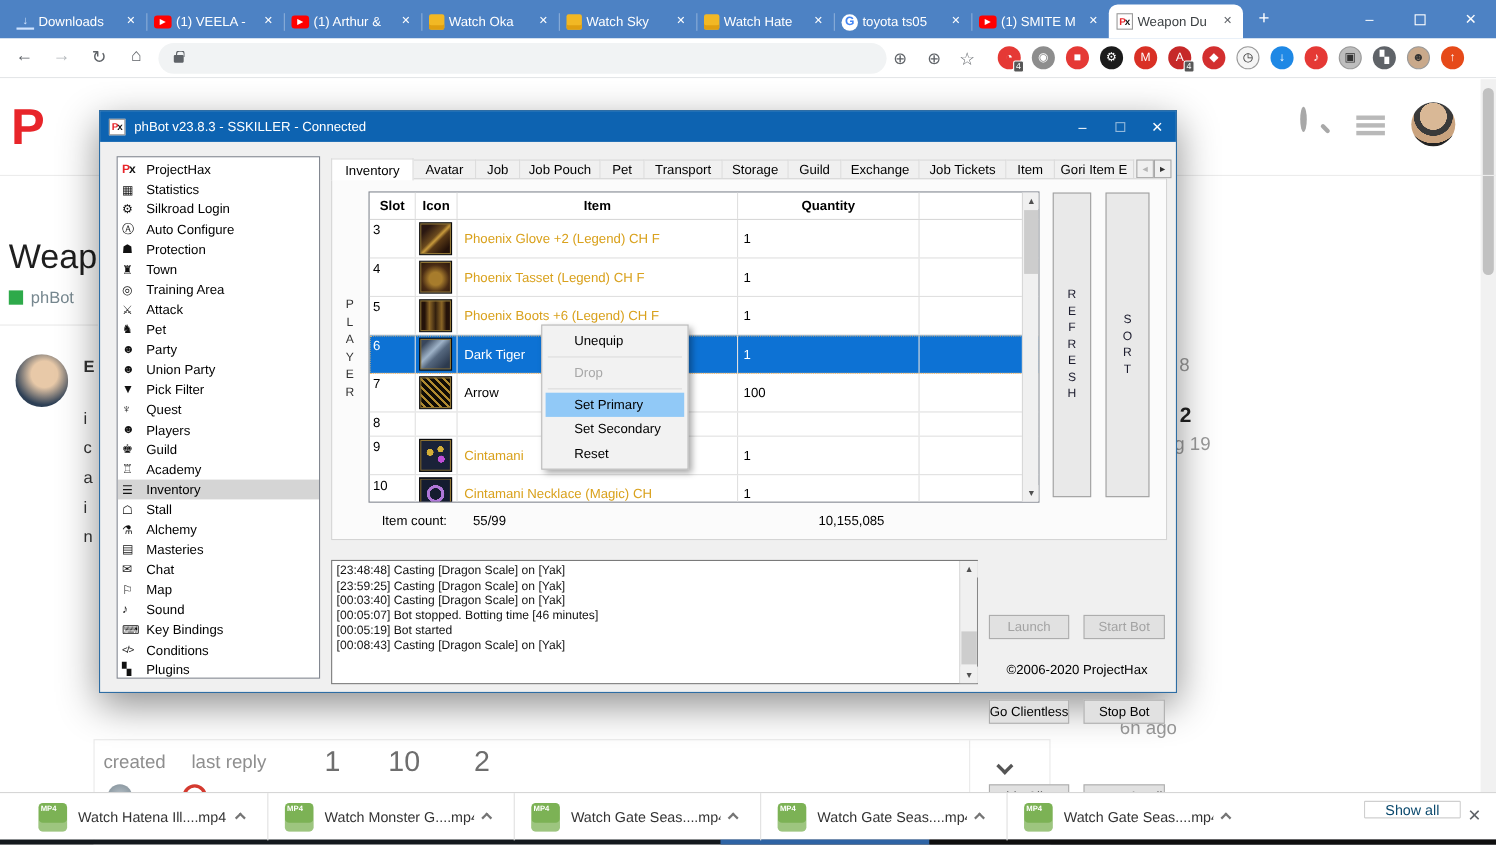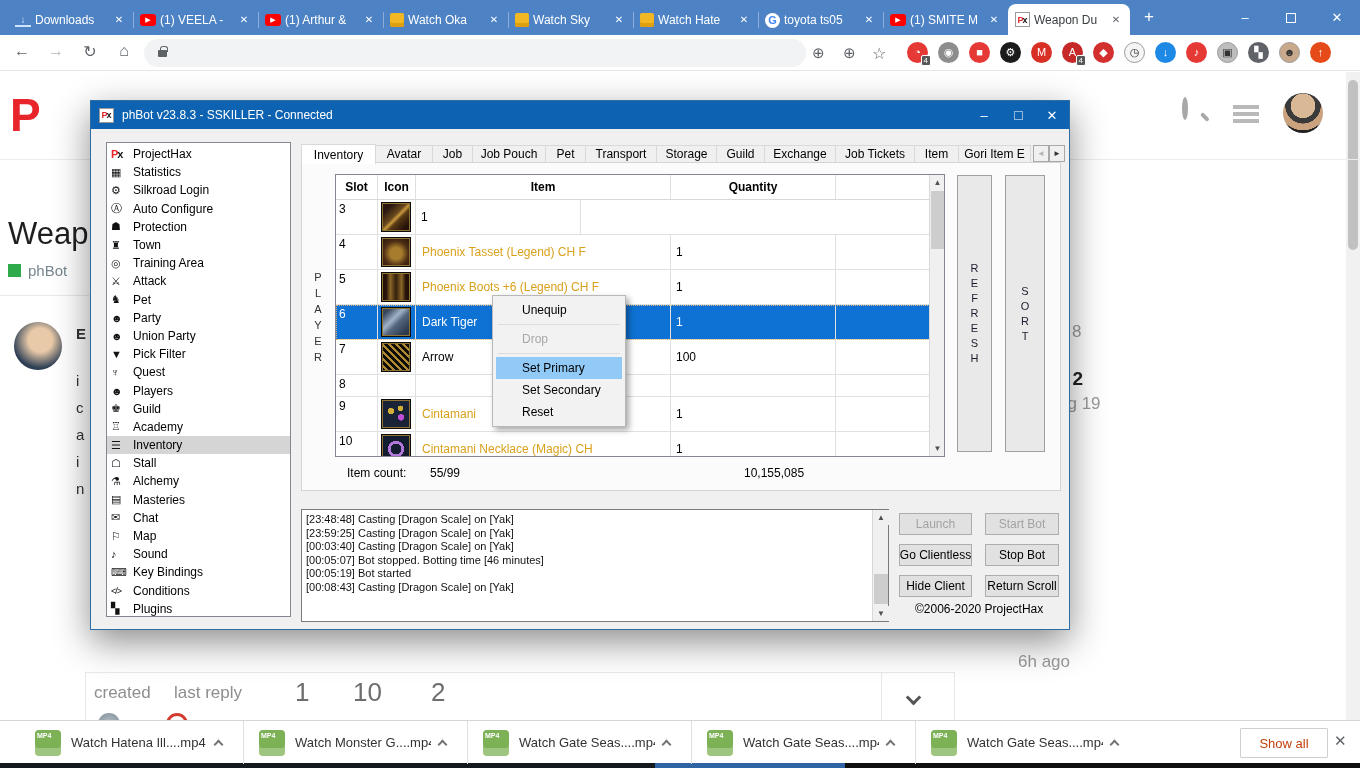--- a/index.html
+++ b/index.html
@@ -132,34 +132,34 @@
 .mitem.disabled { color:#a8a8a8; }
 .mitem.highlighted { background:#91c9f7; }
 .msep { height:1px; background:#dcdcdc; margin:3px 2px; }
 
 
 .logbox { position:absolute; left:210px; top:408px; width:588px; height:113px; background:#fff; border:1px solid #7a7a7a; }
 .loglines { position:absolute; left:4px; top:3px; right:18px; font-size:11px; line-height:13.5px; color:#111; white-space:nowrap; overflow:hidden; }
 .logscroll { position:absolute; right:0; top:0; width:16px; height:111px; background:#f0f0f0; border-left:1px solid #d8d8d8; }
 .logscroll .thumb { position:absolute; left:1px; top:64px; width:14px; height:30px; background:#cdcdcd; }
 .btns { position:absolute; left:808px; top:412px; display:grid; grid-template-columns:73px 74px; gap:9px 13px; }
-.abtn { height:22px; background:#e1e1e1; border:1px solid #adadad; font-size:12px; color:#000; display:flex; align-items:center; justify-content:center; white-space:nowrap; }
+.abtn { height:22px; background:#e1e1e1; border:1px solid #adadad; font-size:12px; color:#000; display:flex; align-items:center; justify-content:center; white-space:nowrap;margin-top:46px; }
 .abtn.dis { color:#a3a3a3; }
 .copyright { position:absolute; left:824px; top:501px; font-size:12px; color:#000; }
 
 
 .dlbar { position:absolute; left:0; top:720px; width:1360px; height:43px; background:#fff; border-top:1px solid #d6d6d6; z-index:20; }
 .dlitems { position:absolute; left:35px; top:0; height:43px; display:flex; align-items:center; }
 .dlchip { display:flex; align-items:center; width:193px; }
 .mp4icon { width:26px; height:26px; background:#7cb255; border-radius:4px; position:relative; flex:0 0 auto; box-shadow:inset 0 -8px 0 rgba(255,255,255,.25); }
 .mp4txt { position:absolute; left:2px; top:2px; color:#fff; font-size:7px; font-weight:bold; }
 .dlname { font-size:13px; color:#333; margin:0 8px 0 10px; white-space:nowrap; overflow:hidden; flex:1; }
 .dlcaret { flex:0 0 auto; margin-right:6px; }
 .dlsep { width:1px; height:43px; background:#e0e0e0; margin:0 15px; }
-.showall { position:absolute; left:1240px; top:7px; width:88px; height:30px; border:1px solid #cfcfcf; border-radius:1px; font-size:13px; color:#c2410c; display:flex; align-items:center; justify-content:center; background:#fff; }
+.showall { position:absolute; left:1240px; top:7px; width:88px; height:16px; border:1px solid #cfcfcf; border-radius:1px; font-size:13px; color:#0c4a6e; display:flex; align-items:center; justify-content:center; background:#fff; }
 .dlclose { position:absolute; left:1334px; top:11px; font-size:15px; color:#5f6368; }
 .bstrip { position:absolute; left:0; top:763px; width:1360px; height:5px; background:#14191e; }
 .bstrip .blue { position:absolute; left:655px; top:0; width:190px; height:5px; background:#2e63a4; }
 .bstrip .blk { position:absolute; left:845px; top:0; width:515px; height:5px; background:#0f0f0f; }
 </style>
 </head>
 <body>
 
 <div class="screen">
 
@@ -480,20 +480,21 @@
           <div class="tc c2">Item</div>
           <div class="tc c3">Quantity</div>
           <div class="tc c4"></div>
         </div>
         <div id="tbody">
             <div class="trow gold" style="height: 35px;">
               <div class="tc c0">3</div>
               <div class="tc c1">
                 <div class="iticon icn-glove"></div>
               </div>
+              <div class="tc c2">Phoenix Glove +2 (Legend) CH F</div>
               <div class="tc c3">1</div>
               <div class="tc c4"></div>
             </div>
             <div class="trow gold" style="height: 35px;">
               <div class="tc c0">4</div>
               <div class="tc c1">
                 <div class="iticon icn-tasset"></div>
               </div>
               <div class="tc c2">Phoenix Tasset (Legend) CH F</div>
               <div class="tc c3">1</div>

